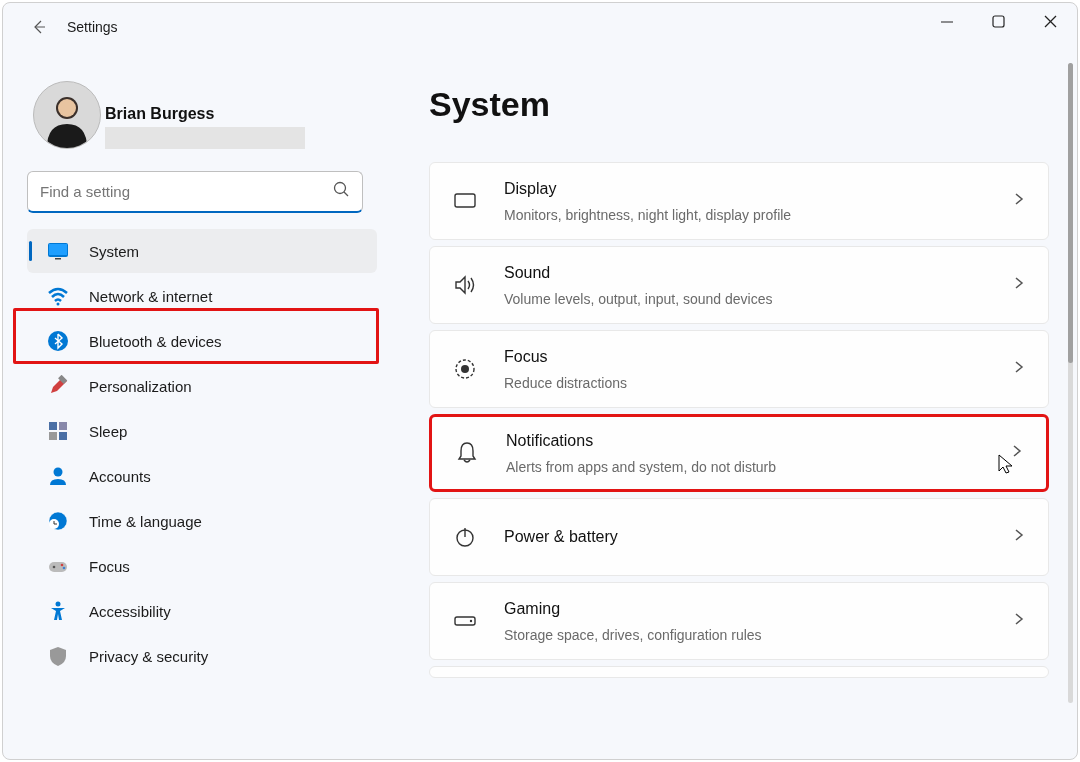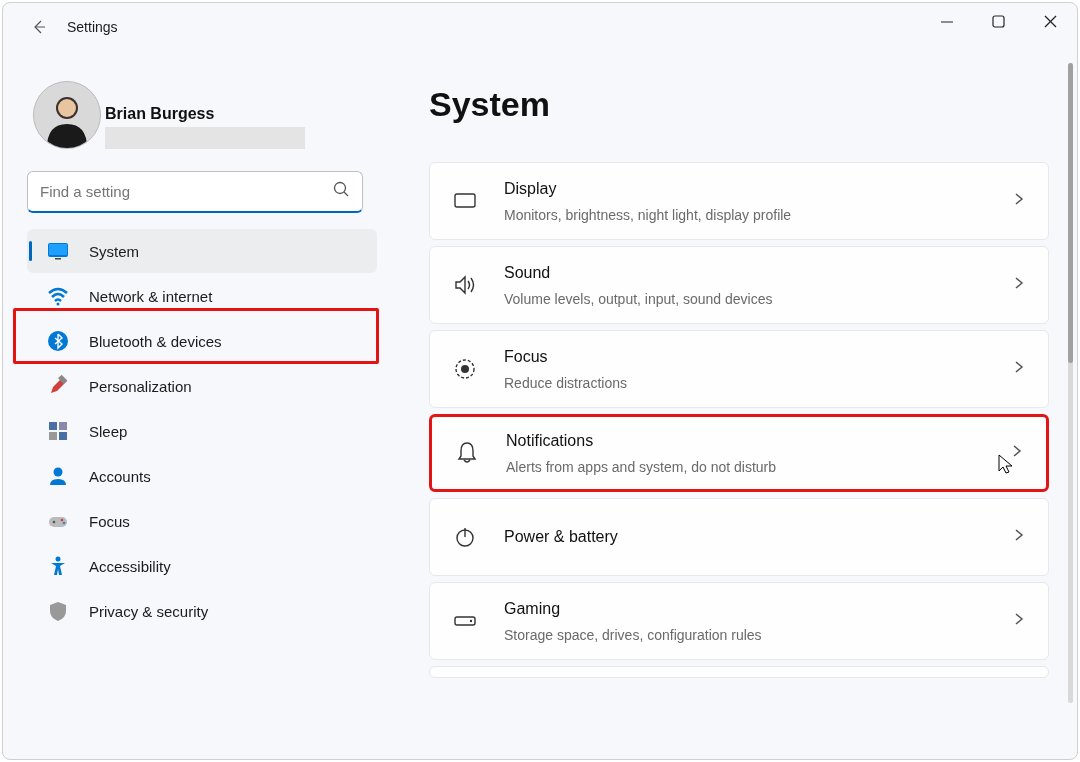--- a/index.html
+++ b/index.html
@@ -181,20 +181,32 @@
             <svg width="22" height="22" viewBox="0 0 22 22">
                 <circle cx="11" cy="7" r="4.5" fill="#0078d4"></circle>
                 <path d="M3 20 Q3 14 11 14 Q19 14 19 20 Z" fill="#0078d4"></path>
               </svg>
           </span>
           <span>Accounts</span>
         </div>
         <div class="nav-item">
           <span class="nav-icon">
             <svg width="22" height="22" viewBox="0 0 22 22">
+                <circle cx="11" cy="11" r="9" fill="#0078d4"></circle>
+                <circle cx="11" cy="11" r="9" stroke="#fff" stroke-width="0.5" fill="none"></circle>
+                <circle cx="7" cy="14" r="5" fill="#fff"></circle>
+                <line x1="7" y1="14" x2="7" y2="11" stroke="#333" stroke-width="1"></line>
+                <line x1="7" y1="14" x2="10" y2="14" stroke="#333" stroke-width="1"></line>
+              </svg>
+          </span>
+          <span>Time &amp; language</span>
+        </div>
+        <div class="nav-item">
+          <span class="nav-icon">
+            <svg width="22" height="22" viewBox="0 0 22 22">
                 <rect x="2" y="7" width="18" height="10" rx="5" fill="#bbb"></rect>
                 <circle cx="7" cy="12" r="1.3" fill="#555"></circle>
                 <circle cx="15" cy="10" r="1.3" fill="#d04040"></circle>
                 <circle cx="17" cy="13" r="1.3" fill="#4080d0"></circle>
               </svg>
           </span>
           <span>Focus</span>
         </div>
         <div class="nav-item">
           <span class="nav-icon">

